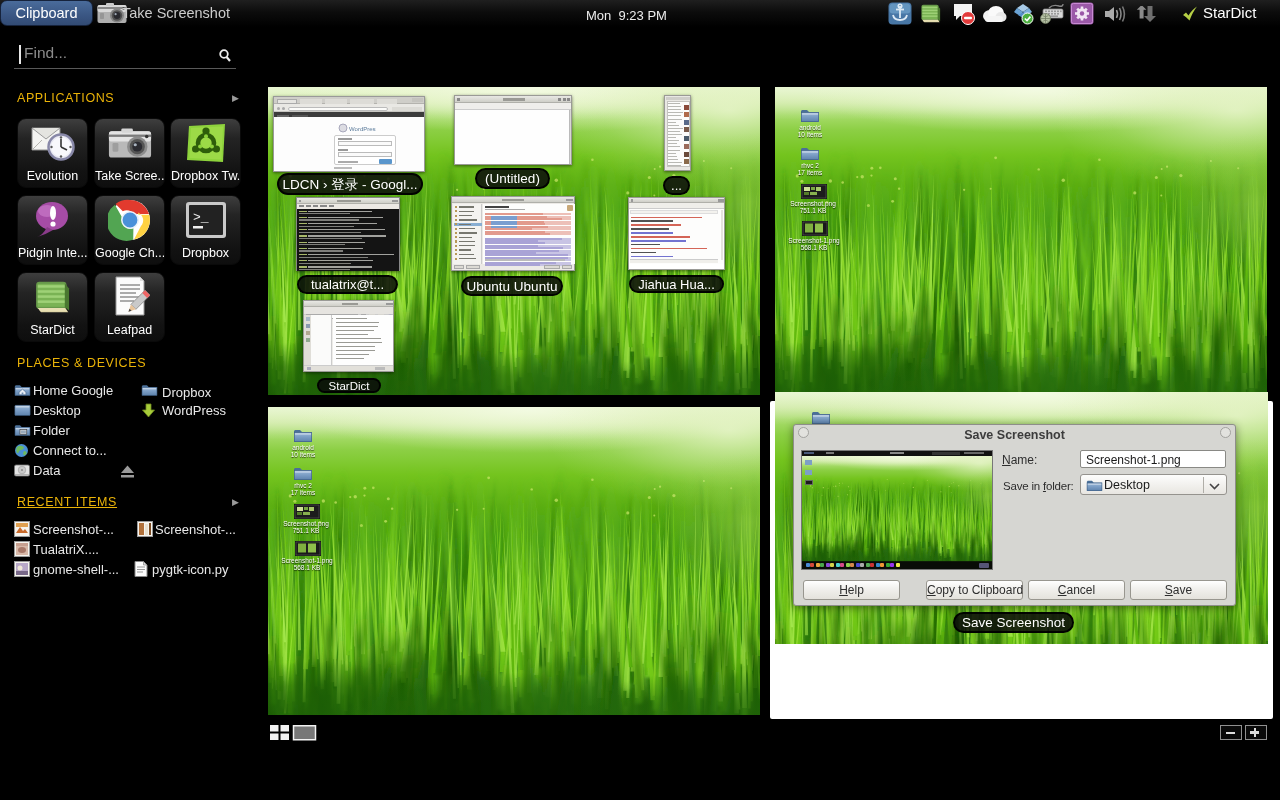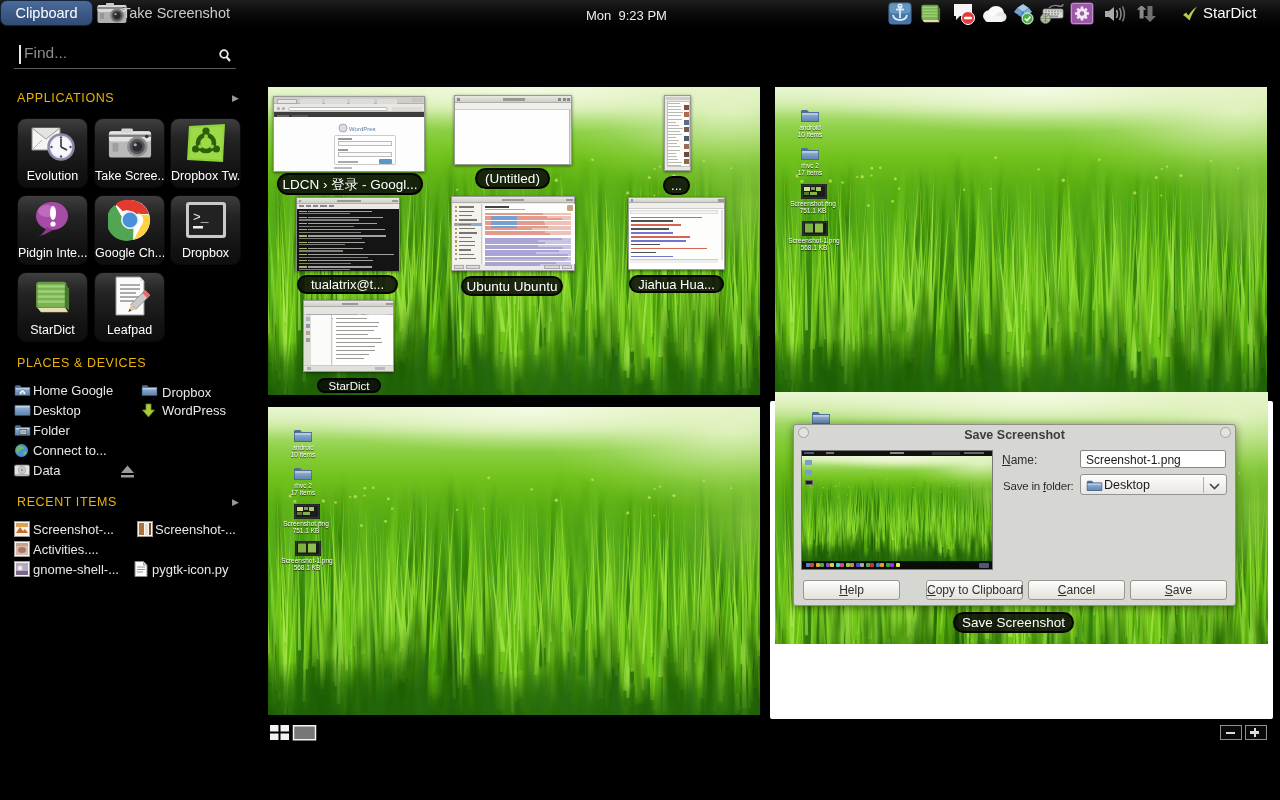--- a/index.html
+++ b/index.html
@@ -1250,21 +1250,21 @@
  <div class="abs" style="left:5px;top:3px;width:2px;height:19px;background:#e8e8e8;"></div>
  <div class="abs" style="left:10px;top:2px;color:#8c8c8c;font-size:15.5px;">Find...</div>
  <svg class="abs" style="left:203px;top:6px" width="16" height="16" viewBox="0 0 16 16">
   <circle cx="7" cy="6" r="3.8" stroke="#ececec" stroke-width="1.8" fill="none"></circle>
   <line x1="9.6" y1="9" x2="13" y2="13" stroke="#ececec" stroke-width="2.2"></line>
  </svg>
 </div>
 <div class="shead" style="left:17px;top:91px;">APPLICATIONS</div>
 <div class="sarrow" style="left:232px;top:93px;">▶</div>
 <div class="shead" style="left:17px;top:356px;">PLACES &amp; DEVICES</div>
-<div class="shead" style="left:17px;top:495px;">RECENT ITEMS</div>
+<div class="shead" style="left:17px;top:495px;text-decoration:underline;">RECENT ITEMS</div>
 <div class="sarrow" style="left:232px;top:497px;">▶</div>
 <div class="tile" style="left:17px;top:118px;">
     <div class="ticon"><svg width="46" height="42" viewBox="0 0 46 42">
  <path d="M2 6 L30 6 L30 28 L2 28 Z" fill="#f4f4f2" stroke="#8a8a8a" stroke-width="1"></path>
  <path d="M2 6 L16 17 L30 6" fill="#e4e4e0" stroke="#9a9a9a" stroke-width="1"></path>
  <path d="M2 28 L12 18 M30 28 L20 18" stroke="#b5b5b0" stroke-width="1" fill="none"></path>
  <circle cx="31" cy="25" r="12.5" fill="#e8e8f2" stroke="#8888a8" stroke-width="2.5"></circle>
  <circle cx="31" cy="25" r="10" fill="#f8f8fc"></circle>
  <g stroke="#333" stroke-width="1.6">
           <line x1="31" y1="25" x2="31" y2="17"></line>
@@ -1414,21 +1414,21 @@
       <rect x="8" y="3" width="3" height="11" fill="#e8e0d0"></rect>
       <rect x="12" y="2" width="2" height="12" fill="#7a4a20"></rect>
     </svg></div>
 <div class="prow" style="left:155px;top:522px;">Screenshot-...</div>
 <div class="abs" style="left:14px;top:541px;"><svg width="16" height="16" viewBox="0 0 16 16">
       <rect x="0.5" y="0.5" width="15" height="15" fill="#f6f4ee" stroke="#999" stroke-width="1"></rect>
       <rect x="2" y="2" width="12" height="12" fill="#d8b8a8"></rect>
       <ellipse cx="8" cy="9" rx="4" ry="3" fill="#a87868"></ellipse>
       <rect x="2" y="2" width="12" height="3" fill="#c8a090"></rect>
     </svg></div>
-<div class="prow" style="left:33px;top:542px;">Activities....</div>
+<div class="prow" style="left:33px;top:542px;">TualatriX....</div>
 <div class="abs" style="left:14px;top:561px;"><svg width="16" height="16" viewBox="0 0 16 16">
       <rect x="0.5" y="0.5" width="15" height="15" fill="#f6f4ee" stroke="#999" stroke-width="1"></rect>
       <rect x="2" y="2" width="12" height="12" fill="#b8a8c8"></rect>
       <circle cx="6" cy="7" r="2.5" fill="#f0e8d8"></circle>
       <rect x="2" y="10" width="12" height="4" fill="#786888"></rect>
     </svg></div>
 <div class="prow" style="left:33px;top:562px;">gnome-shell-...</div>
 <div class="abs" style="left:134px;top:561px;"><svg width="14" height="16" viewBox="0 0 14 16">
       <path d="M1 0.5 L9.5 0.5 L13 4 L13 15.5 L1 15.5 Z" fill="#fcfcfc" stroke="#888" stroke-width="1"></path>
       <path d="M9.5 0.5 L9.5 4 L13 4 Z" fill="#ddd" stroke="#888" stroke-width="0.7"></path>

